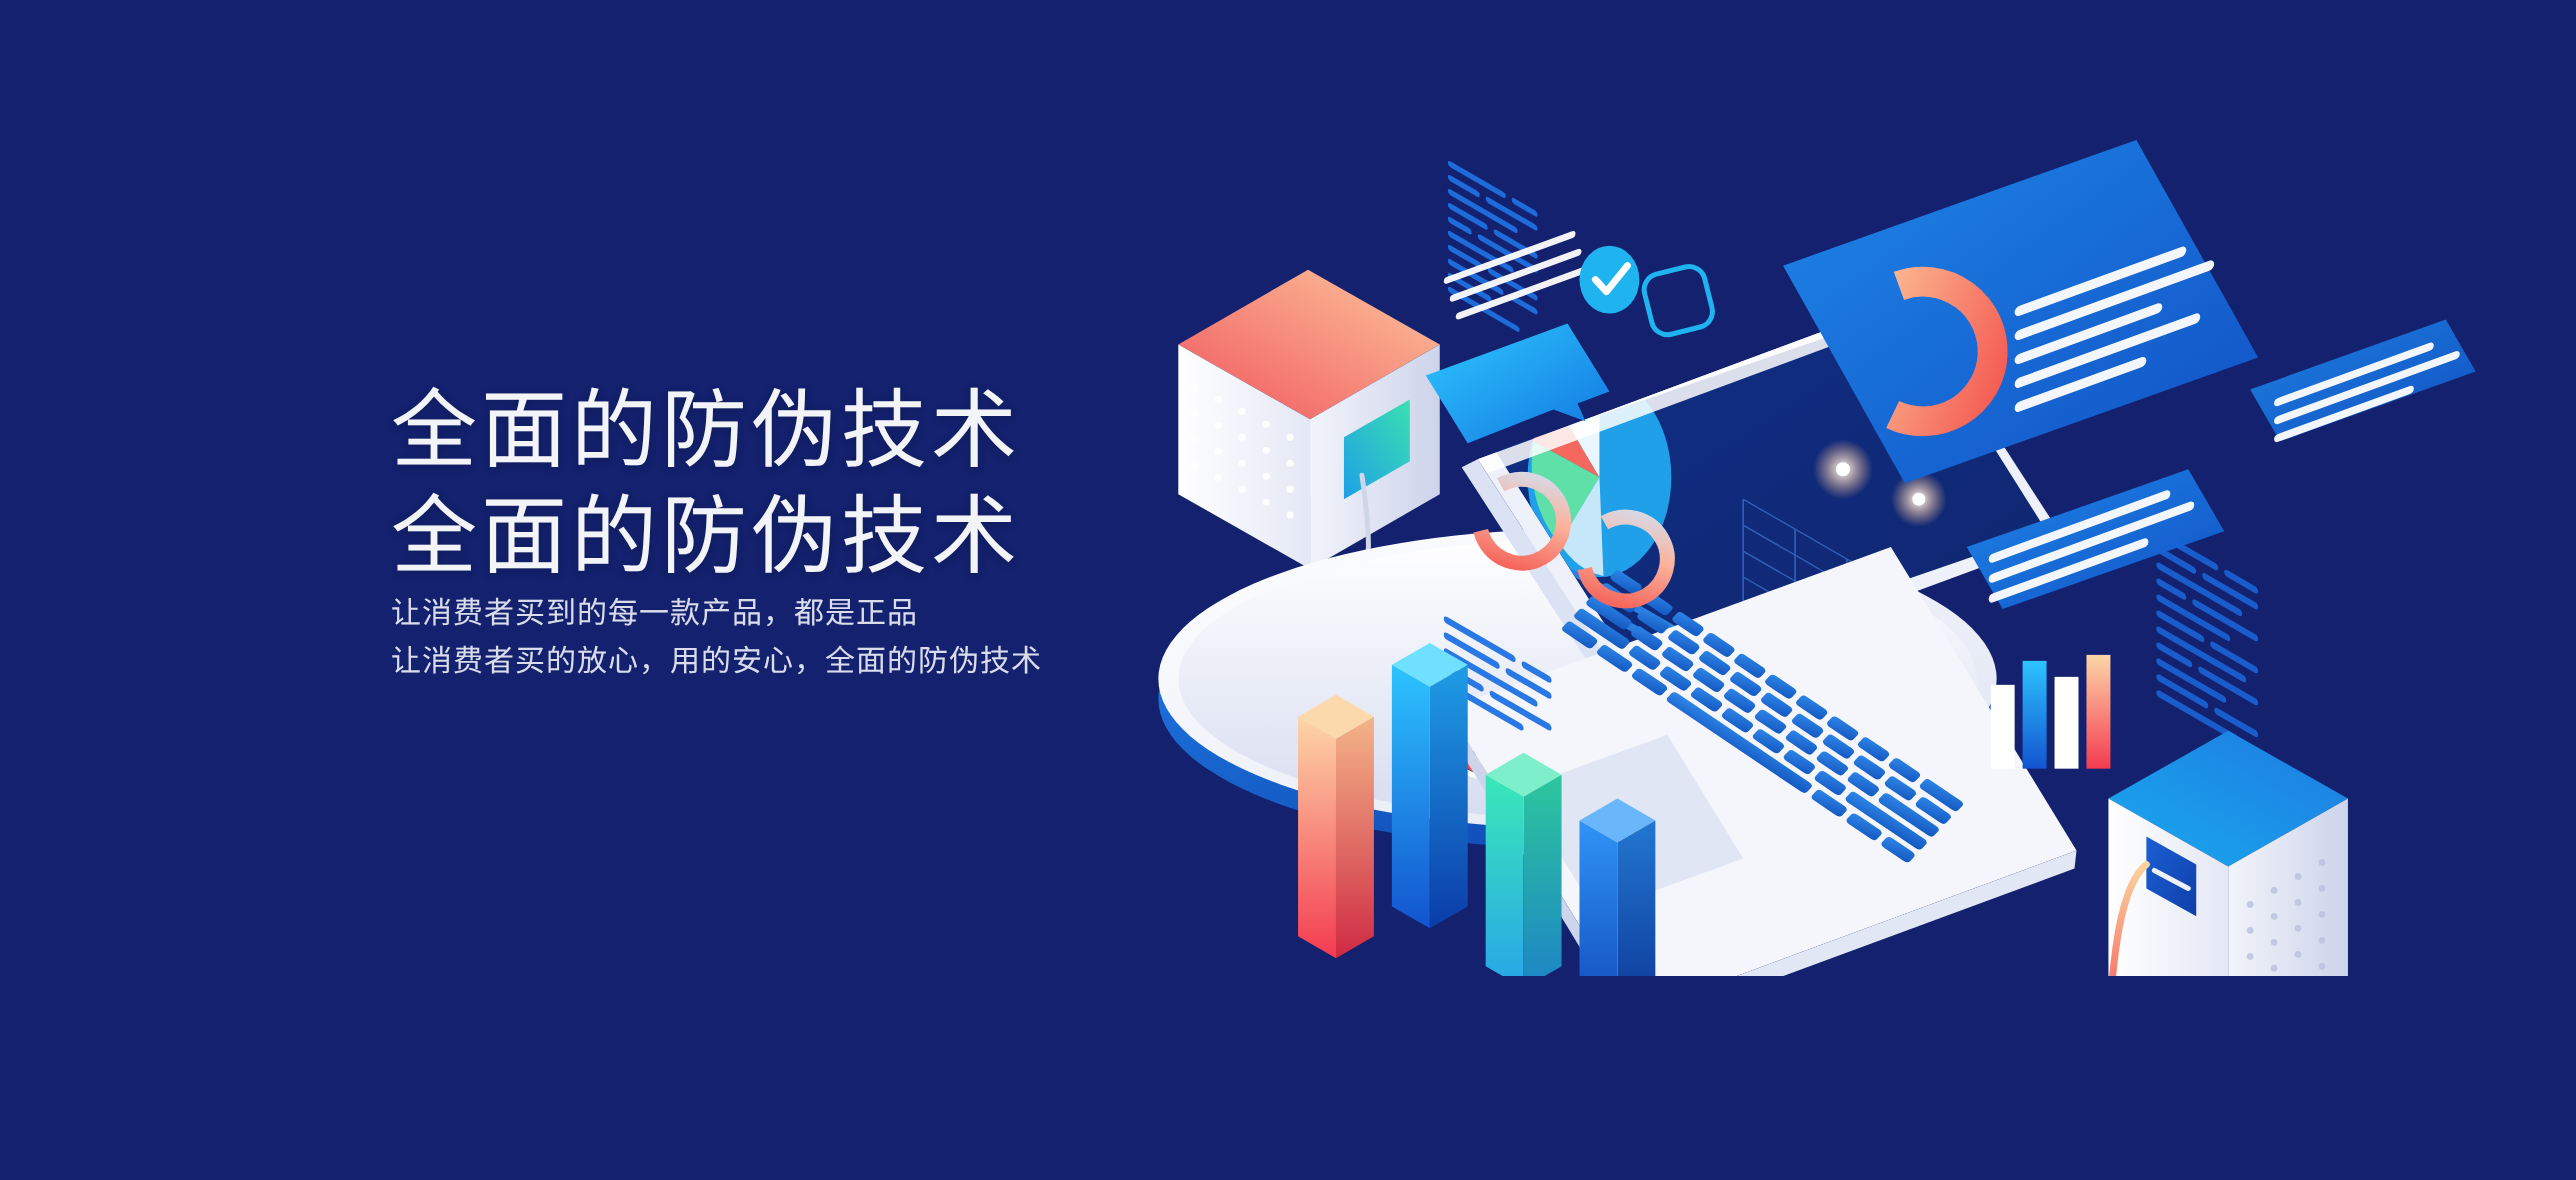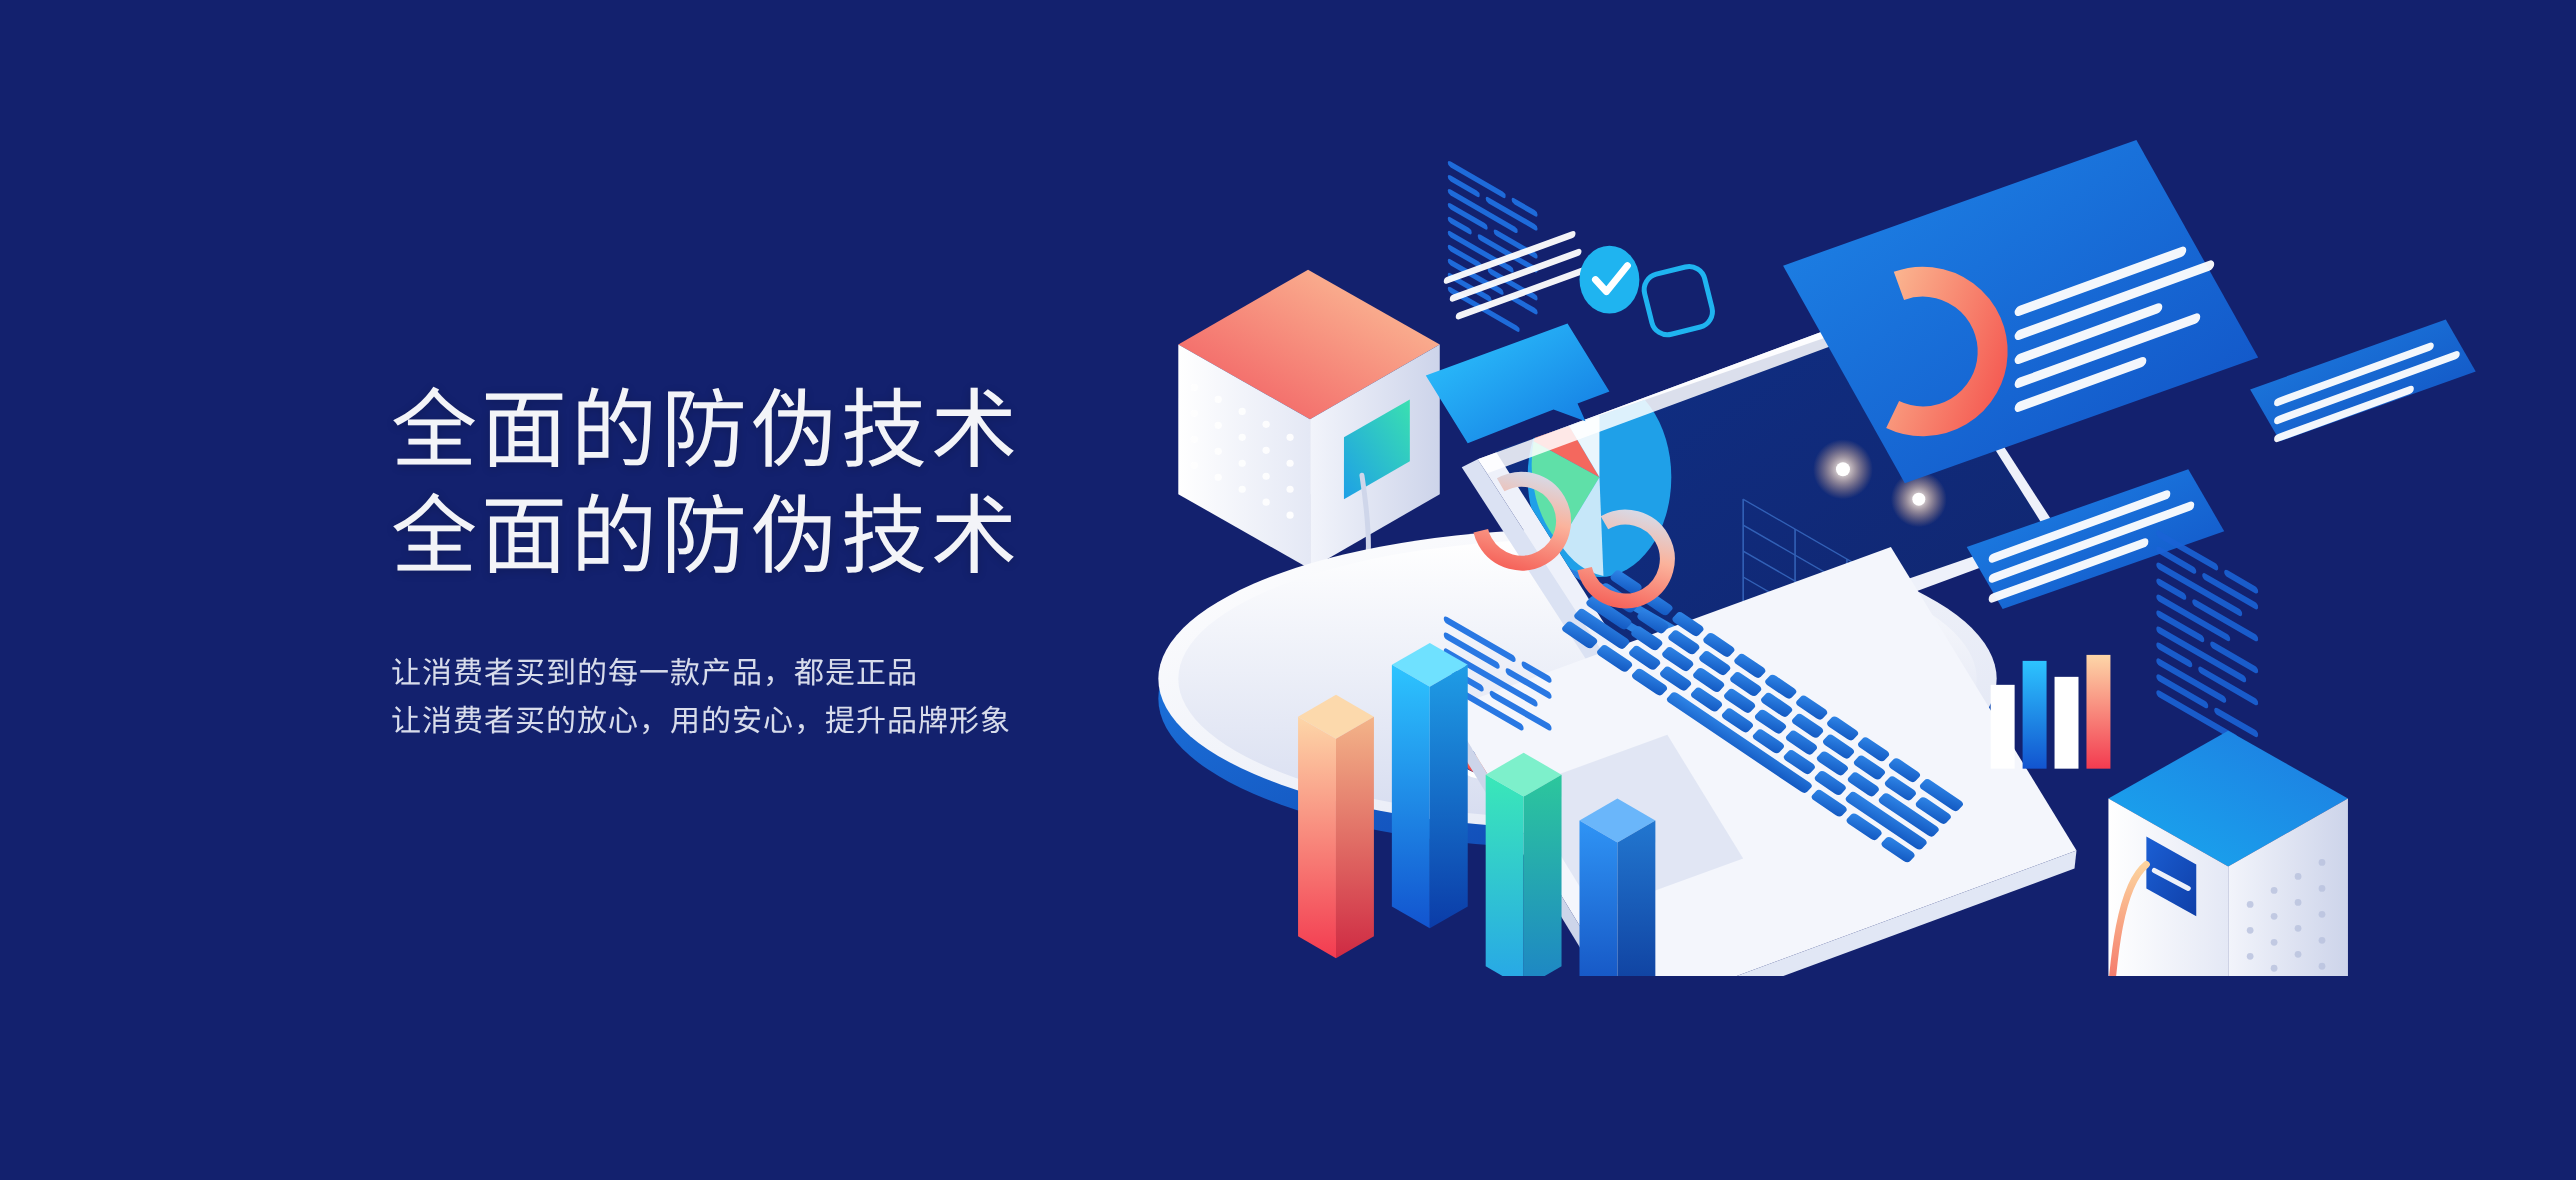--- a/index.html
+++ b/index.html
@@ -25,21 +25,21 @@
   }
   .headline-line{
     color:#f3f4f8;
     font-size:86px;
     line-height:106px;
     letter-spacing:4px;
     font-weight:400;
     white-space:nowrap;
     text-shadow:0 2px 10px rgba(0,0,0,.18);
   }
-  .sub-block{margin-top:60px;}
+  .sub-block{}
   .sub-line{
     color:#e3e7f2;
     font-size:30px;
     line-height:48px;
     letter-spacing:1px;
     font-weight:400;
     white-space:nowrap;
     opacity:.95;
   }
 
@@ -54,21 +54,21 @@
 </head>
 <body style="background: rgb(19, 33, 110);">
 
 <div id="banner" style="background: rgb(19, 33, 110);">
 
   <div id="copy">
     <div class="headline-line" style="color: rgb(243, 244, 248);">全面的防伪技术</div>
     <div class="headline-line" style="color: rgb(243, 244, 248);">全面的防伪技术</div>
     <div class="sub-block">
       <div class="sub-line" style="color: rgb(227, 231, 242);">让消费者买到的每一款产品，都是正品</div>
-      <div class="sub-line" style="color: rgb(227, 231, 242);">让消费者买的放心，用的安心，提升品牌形象</div>
+      <div class="sub-line" style="color: rgb(227, 231, 242);">让消费者买的放心，用的安心，全面的防伪技术</div>
     </div>
   </div>
 
   <div id="art">
   <svg viewBox="0 0 1360 1000" xmlns="http://www.w3.org/2000/svg">
     <defs>
       <linearGradient id="gPlatTop" x1="0" y1="0" x2="1" y2="1">
         <stop offset="0" stop-color="#ffffff"></stop>
             <stop offset="1" stop-color="#dfe4f3"></stop>
       </linearGradient>

